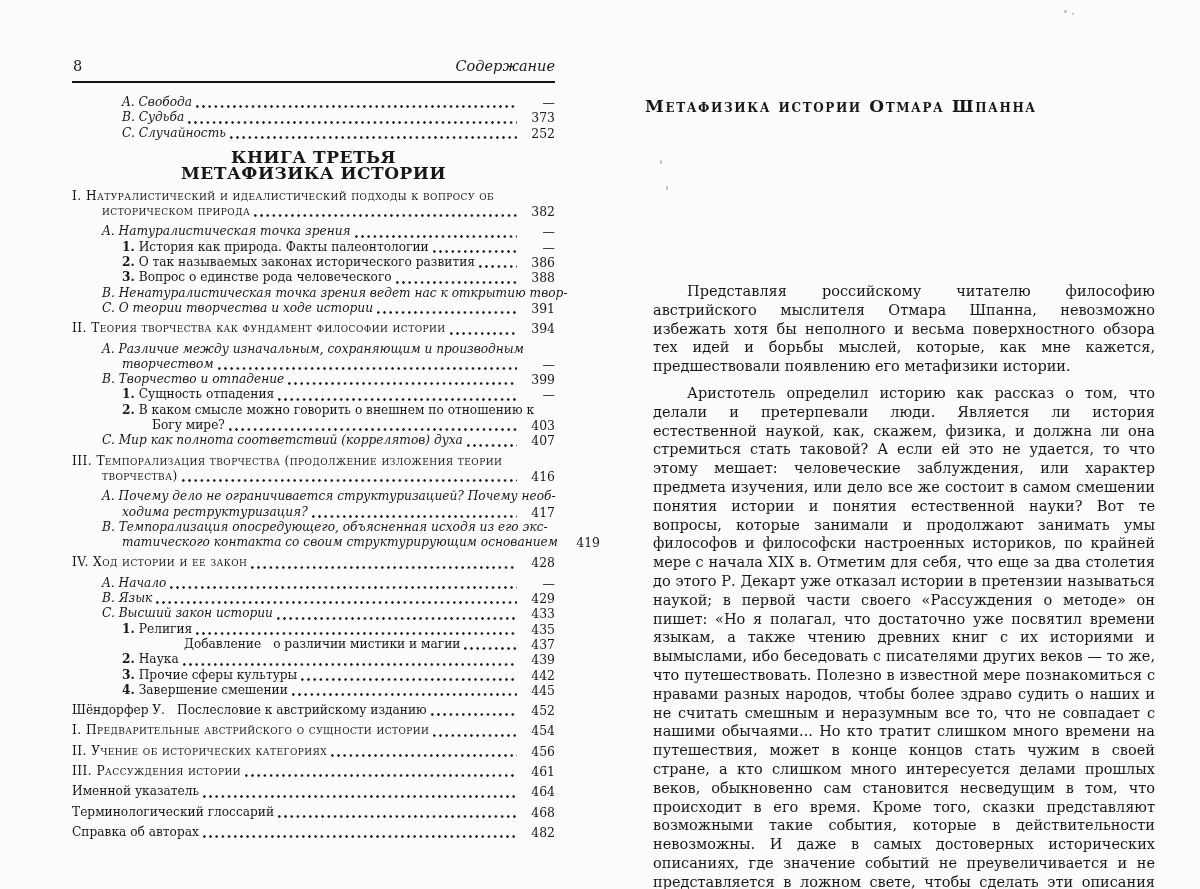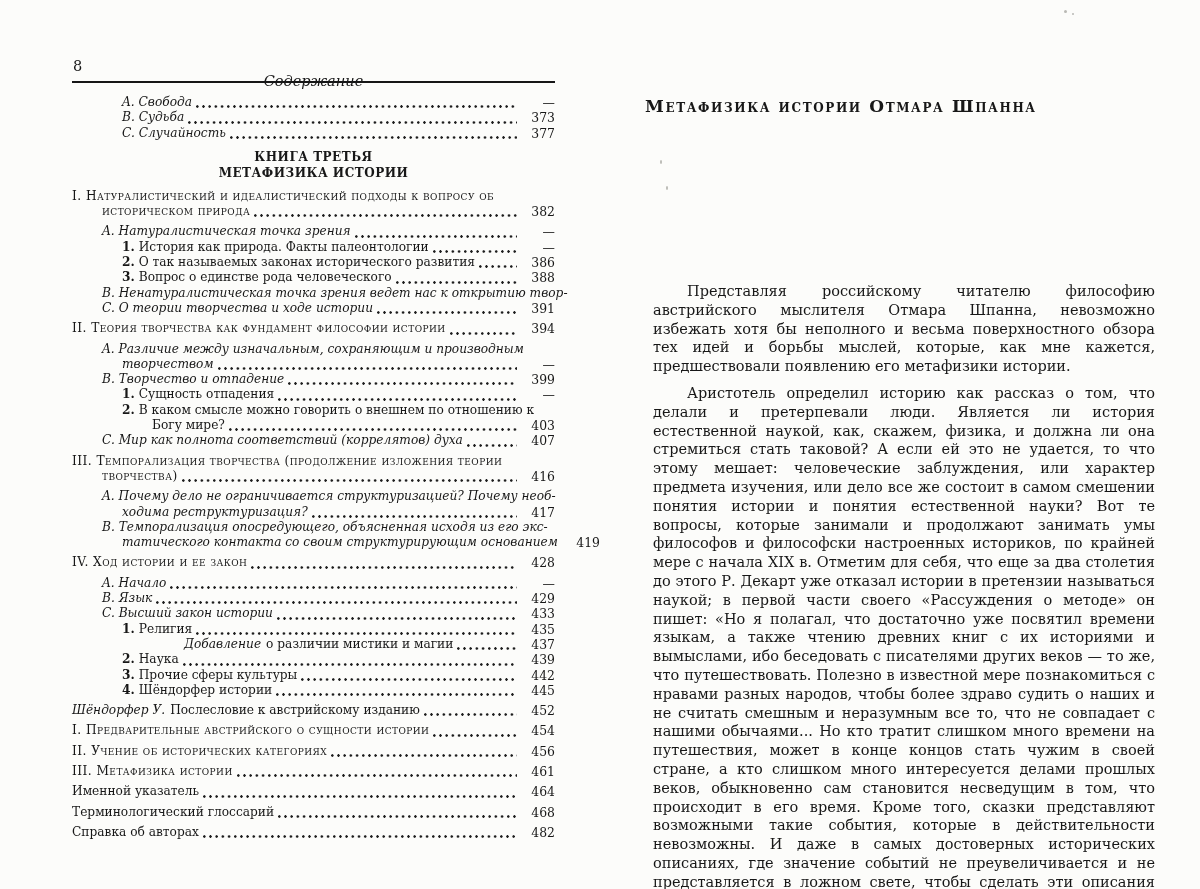--- a/index.html
+++ b/index.html
@@ -5,42 +5,42 @@
   html,body{margin:0;padding:0}
   body{
     width:1200px;height:889px;position:relative;overflow:hidden;
     background:#fcfcfa;color:#171717;
     font-family:"DejaVu Serif","Liberation Serif",serif;
   }
   
   .page-left{position:absolute;left:72px;top:55px;width:483px}
   .pg-head{position:relative;height:26px}
   .pg-num{position:absolute;left:1px;top:3px;font-size:14.5px}
-  .head-title{position:absolute;left:0;right:0;top:18px;text-align:center;font-style:italic;font-size:14.5px}
+  .head-title{position:absolute;left:0;right:0;top:3px;text-align:right;font-style:italic;font-size:14.5px}
   .head-rule{height:0;border-top:2.5px solid #161616}
   .toc{margin-top:12px;font-size:12.2px;line-height:15.3px}
   .toc-row{display:flex;align-items:flex-end}
   .ind-0{padding-left:0}
   .ind-1{padding-left:30px}
   .ind-2{padding-left:50px}
   .ind-3{padding-left:80px}
   .ind-4{padding-left:112px}
   .gap{margin-top:5px}
   .pre,.txt{white-space:nowrap;flex:0 0 auto}
   .st-it .pre,.st-it .txt{font-style:italic}
   .st-sc .txt{font-variant:small-caps;letter-spacing:.45px}
   .st-num .pre{font-weight:bold;margin-right:4px}
-  .st-mix .pre{font-style:italic;margin-right:5px}
+  .st-mix .pre{margin-right:12px}
   .leader{flex:1 1 10px;align-self:flex-end;height:3px;margin:0 4px 2px 4px}
   .leader.dots{
     background-image:radial-gradient(circle at 1.3px 1.5px,#1d1d1d 1.05px,rgba(0,0,0,0) 1.45px);
     background-size:6.2px 3px;background-repeat:repeat-x;background-position:left bottom;
   }
   .pgcol{flex:0 0 34px;text-align:right;font-size:12.4px}
-  .toc-heading{text-align:center;font-weight:bold;font-size:12px;letter-spacing:.5px;margin:8px 0 7px;line-height:16.5px}
+  .toc-heading{text-align:center;font-weight:bold;font-size:17px;letter-spacing:.5px;margin:8px 0 7px;line-height:16.5px}
   
   .page-right{position:absolute;left:645px;top:96px;width:518px}
   .article-title{margin:0;text-align:left;font-weight:bold;font-size:17px;font-variant:small-caps;letter-spacing:1.6px}
   .article-body{margin-top:166px;font-size:14.5px;line-height:18.8px;text-align:justify}
   .article-body p{margin:8px;text-indent:34px}
   
   .speck{position:absolute;width:3px;height:3px;border-radius:50%;background:#b9b9b4}
   .speck.s1{left:1064px;top:10px}
   .speck.s2{left:1072px;top:13px;width:2px;height:2px}
   .speck.s3{left:660px;top:160px;width:2px;height:4px}
@@ -69,21 +69,21 @@
 
     <span class="txt">B. Судьба</span>
     <span class="leader dots"></span>
     <span class="pgcol">373</span>
   </div>
 
   <div class="toc-row ind-2 st-it">
 
     <span class="txt">C. Случайность</span>
     <span class="leader dots"></span>
-    <span class="pgcol">377</span>
+    <span class="pgcol">252</span>
   </div>
 
   <div class="toc-heading">
     <div>КНИГА ТРЕТЬЯ</div>
     <div>МЕТАФИЗИКА ИСТОРИИ</div>
   </div>
 
   <div class="toc-row ind-0 st-sc gap">
 
     <span class="txt">I. Натуралистический и идеалистический подходы к вопросу об</span>
@@ -283,21 +283,21 @@
 
   <div class="toc-row ind-2 st-num">
     <span class="pre">3.</span>
     <span class="txt">Прочие сферы культуры</span>
     <span class="leader dots"></span>
     <span class="pgcol">442</span>
   </div>
 
   <div class="toc-row ind-2 st-num">
     <span class="pre">4.</span>
-    <span class="txt">Шёндорфер истории</span>
+    <span class="txt">Завершение смешении</span>
     <span class="leader dots"></span>
     <span class="pgcol">445</span>
   </div>
 
   <div class="toc-row ind-0 st-mix gap">
     <span class="pre">Шёндорфер У.</span>
     <span class="txt">Послесловие к австрийскому изданию</span>
     <span class="leader dots"></span>
     <span class="pgcol">452</span>
   </div>
@@ -311,21 +311,21 @@
 
   <div class="toc-row ind-0 st-sc gap">
 
     <span class="txt">II. Учение об исторических категориях</span>
     <span class="leader dots"></span>
     <span class="pgcol">456</span>
   </div>
 
   <div class="toc-row ind-0 st-sc gap">
 
-    <span class="txt">III. Метафизика истории</span>
+    <span class="txt">III. Рассуждения истории</span>
     <span class="leader dots"></span>
     <span class="pgcol">461</span>
   </div>
 
   <div class="toc-row ind-0 st-rg gap">
 
     <span class="txt">Именной указатель</span>
     <span class="leader dots"></span>
     <span class="pgcol">464</span>
   </div>

